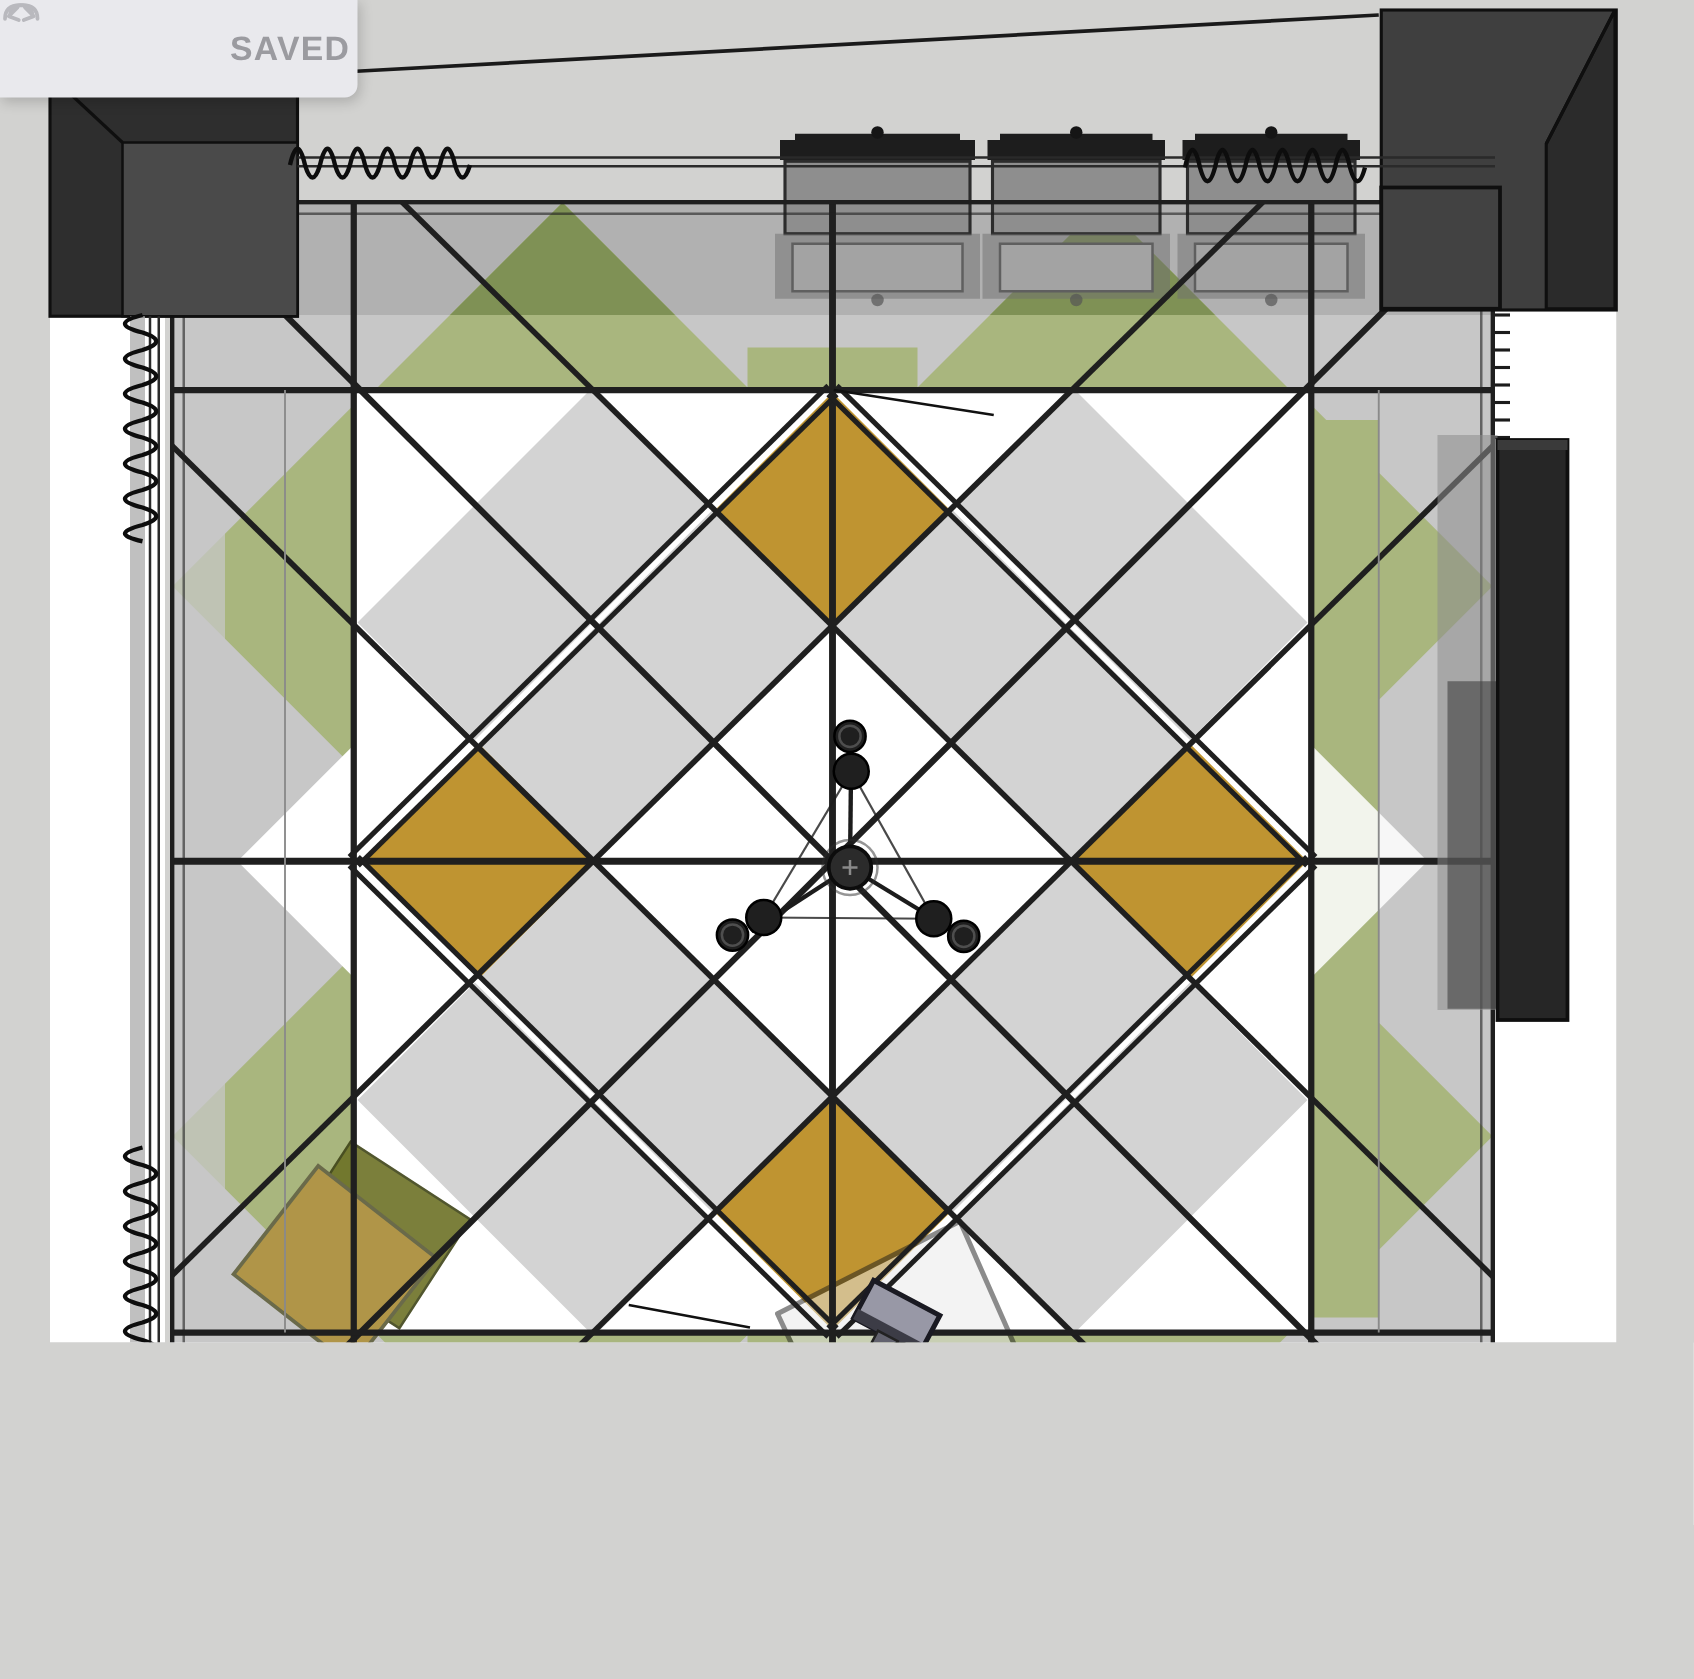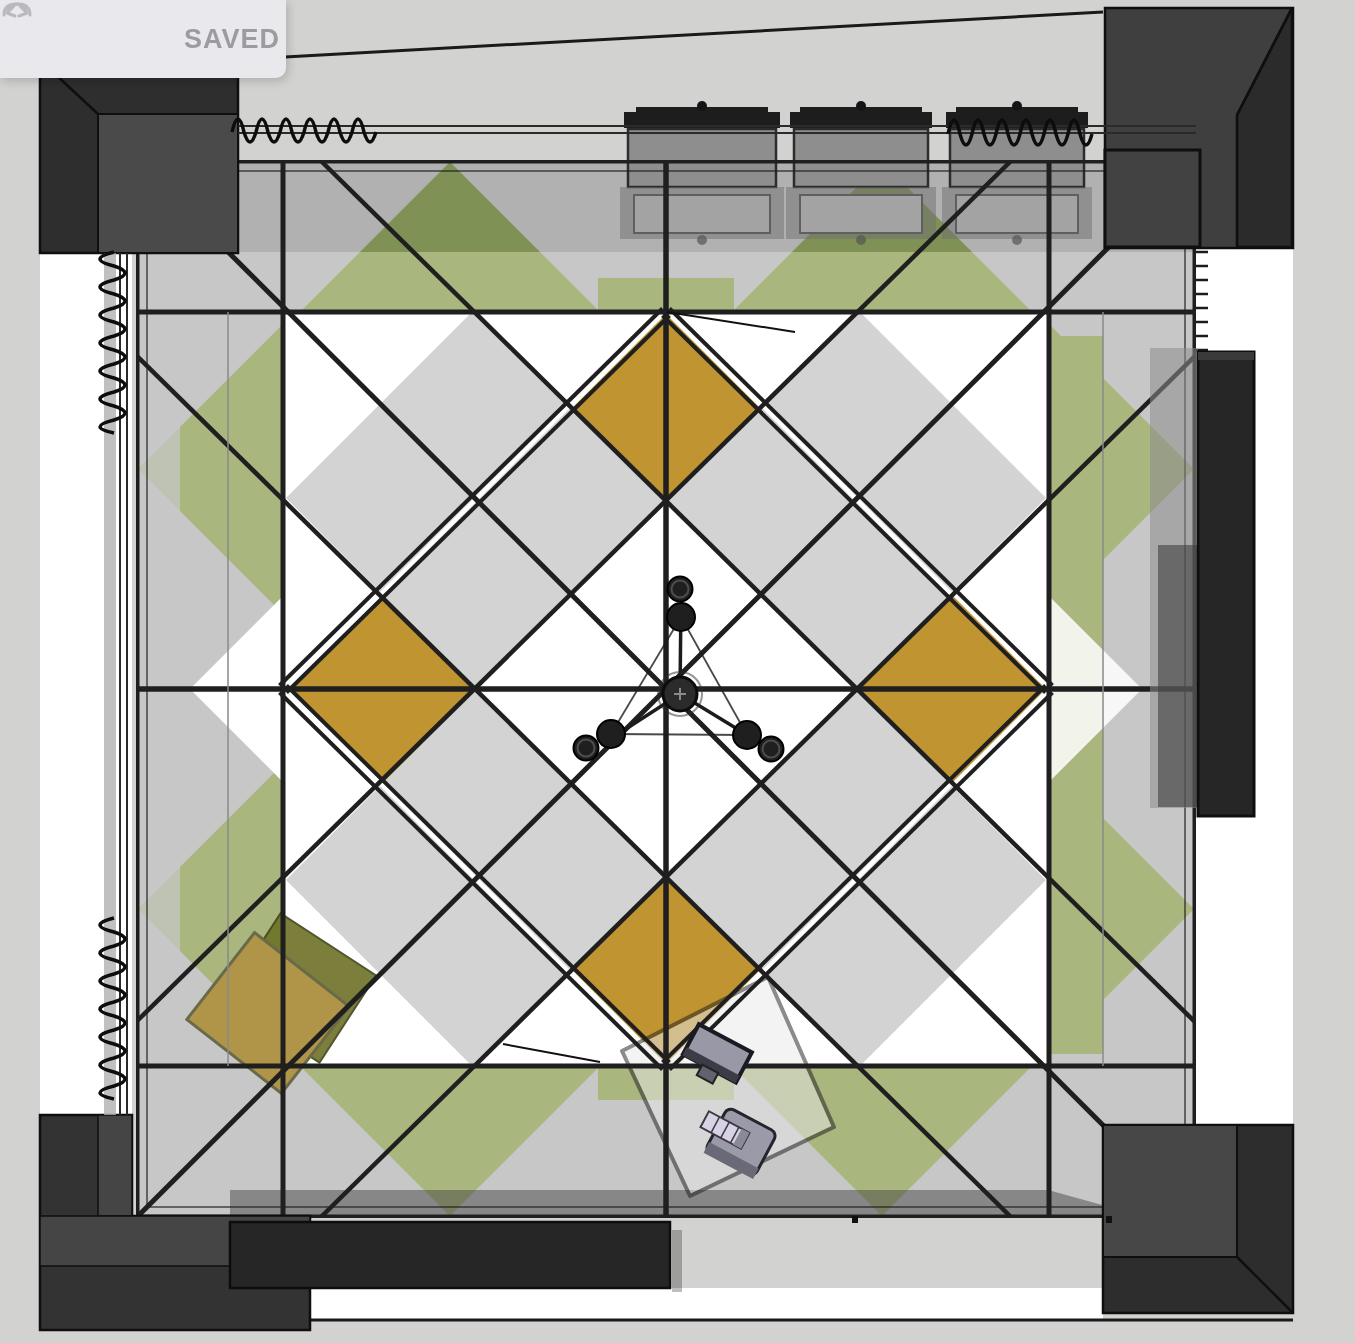--- a/index.html
+++ b/index.html
@@ -1,16 +1,16 @@
 <!DOCTYPE html>
 <html style="--canvas_bg: #d2d2d0; --floor_white: #ffffff; --band_gray: #c7c7c7; --band_gray_dark: #b1b1b1; --cell_gray: #d3d3d3; --green: #a9b67e; --green_dark: #7f9155; --gold: #bf9431; --wall_outer: #2e2e2e; --wall_inner: #4a4a4a; --wall_right: #3f3f3f; --line: #1f1f1f; --furn_dark: #262626; --cabinet_gray: #8e8e8e; --shadow: #3a3a3a; --toolbar_bg: #e9e9ed; --toolbar_text: #9b9ba0; --toolbar_icon: #b9b9be; --desk: #e8e8e8; --ottoman: #b09548; --olive: #6d7226; --curtain: #0d0d0d;"><head>
 <meta charset="utf-8">
 <style>
   html,body{margin:0;padding:0;background:#d2d2d0;font-family:"Liberation Sans",sans-serif;}
-  .stage{position:relative;width:1355px;height:1343px;overflow:hidden;background:var(--canvas_bg,#d2d2d0);}
+  .stage{position:relative;width:1355px;height:1074px;overflow:hidden;background:var(--canvas_bg,#d2d2d0);}
   .stage svg{position:absolute;left:0;top:0;}
   .toolbar{
     position:absolute;left:0;top:0;width:286px;height:78px;
     background:var(--toolbar_bg,#e9e9ed);
     border-radius:0 0 10px 0;
     box-shadow:2px 3px 10px rgba(0,0,0,.18);
     display:flex;align-items:center;gap:38px;padding-left:36px;box-sizing:border-box;
   }
   .tb-btn{width:36px;height:30px;display:flex;align-items:center;justify-content:center;cursor:pointer;}
   .saved{font-weight:bold;font-size:27px;letter-spacing:1px;color:var(--toolbar_text,#9b9ba0);}

